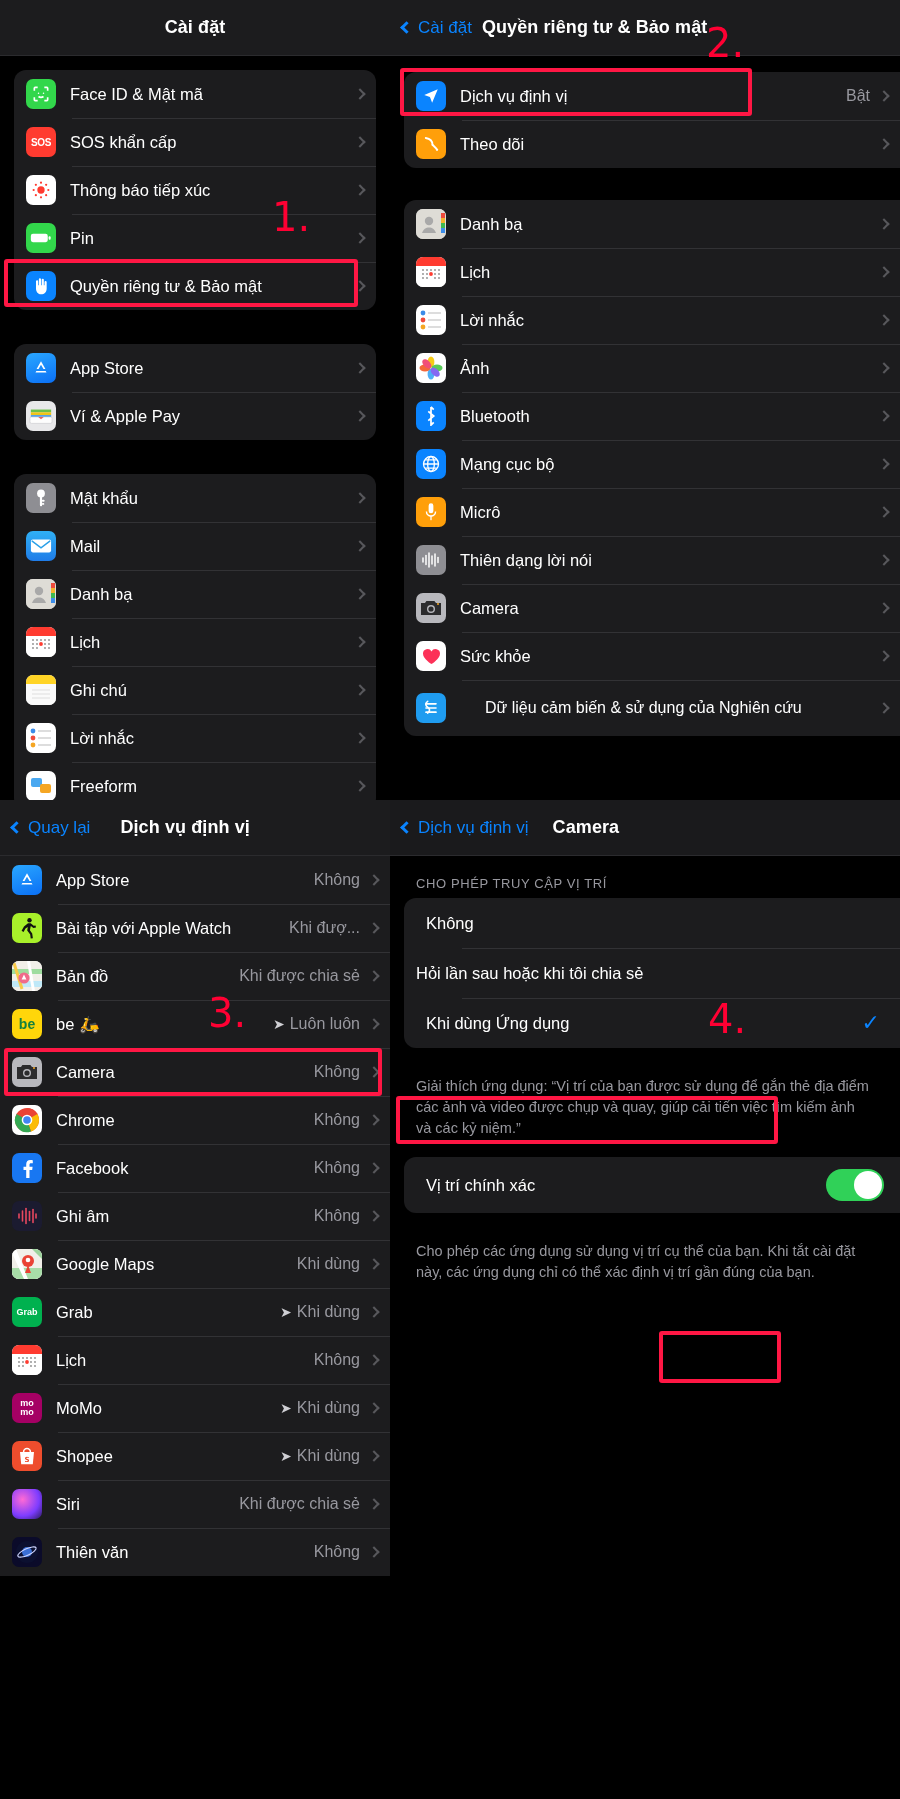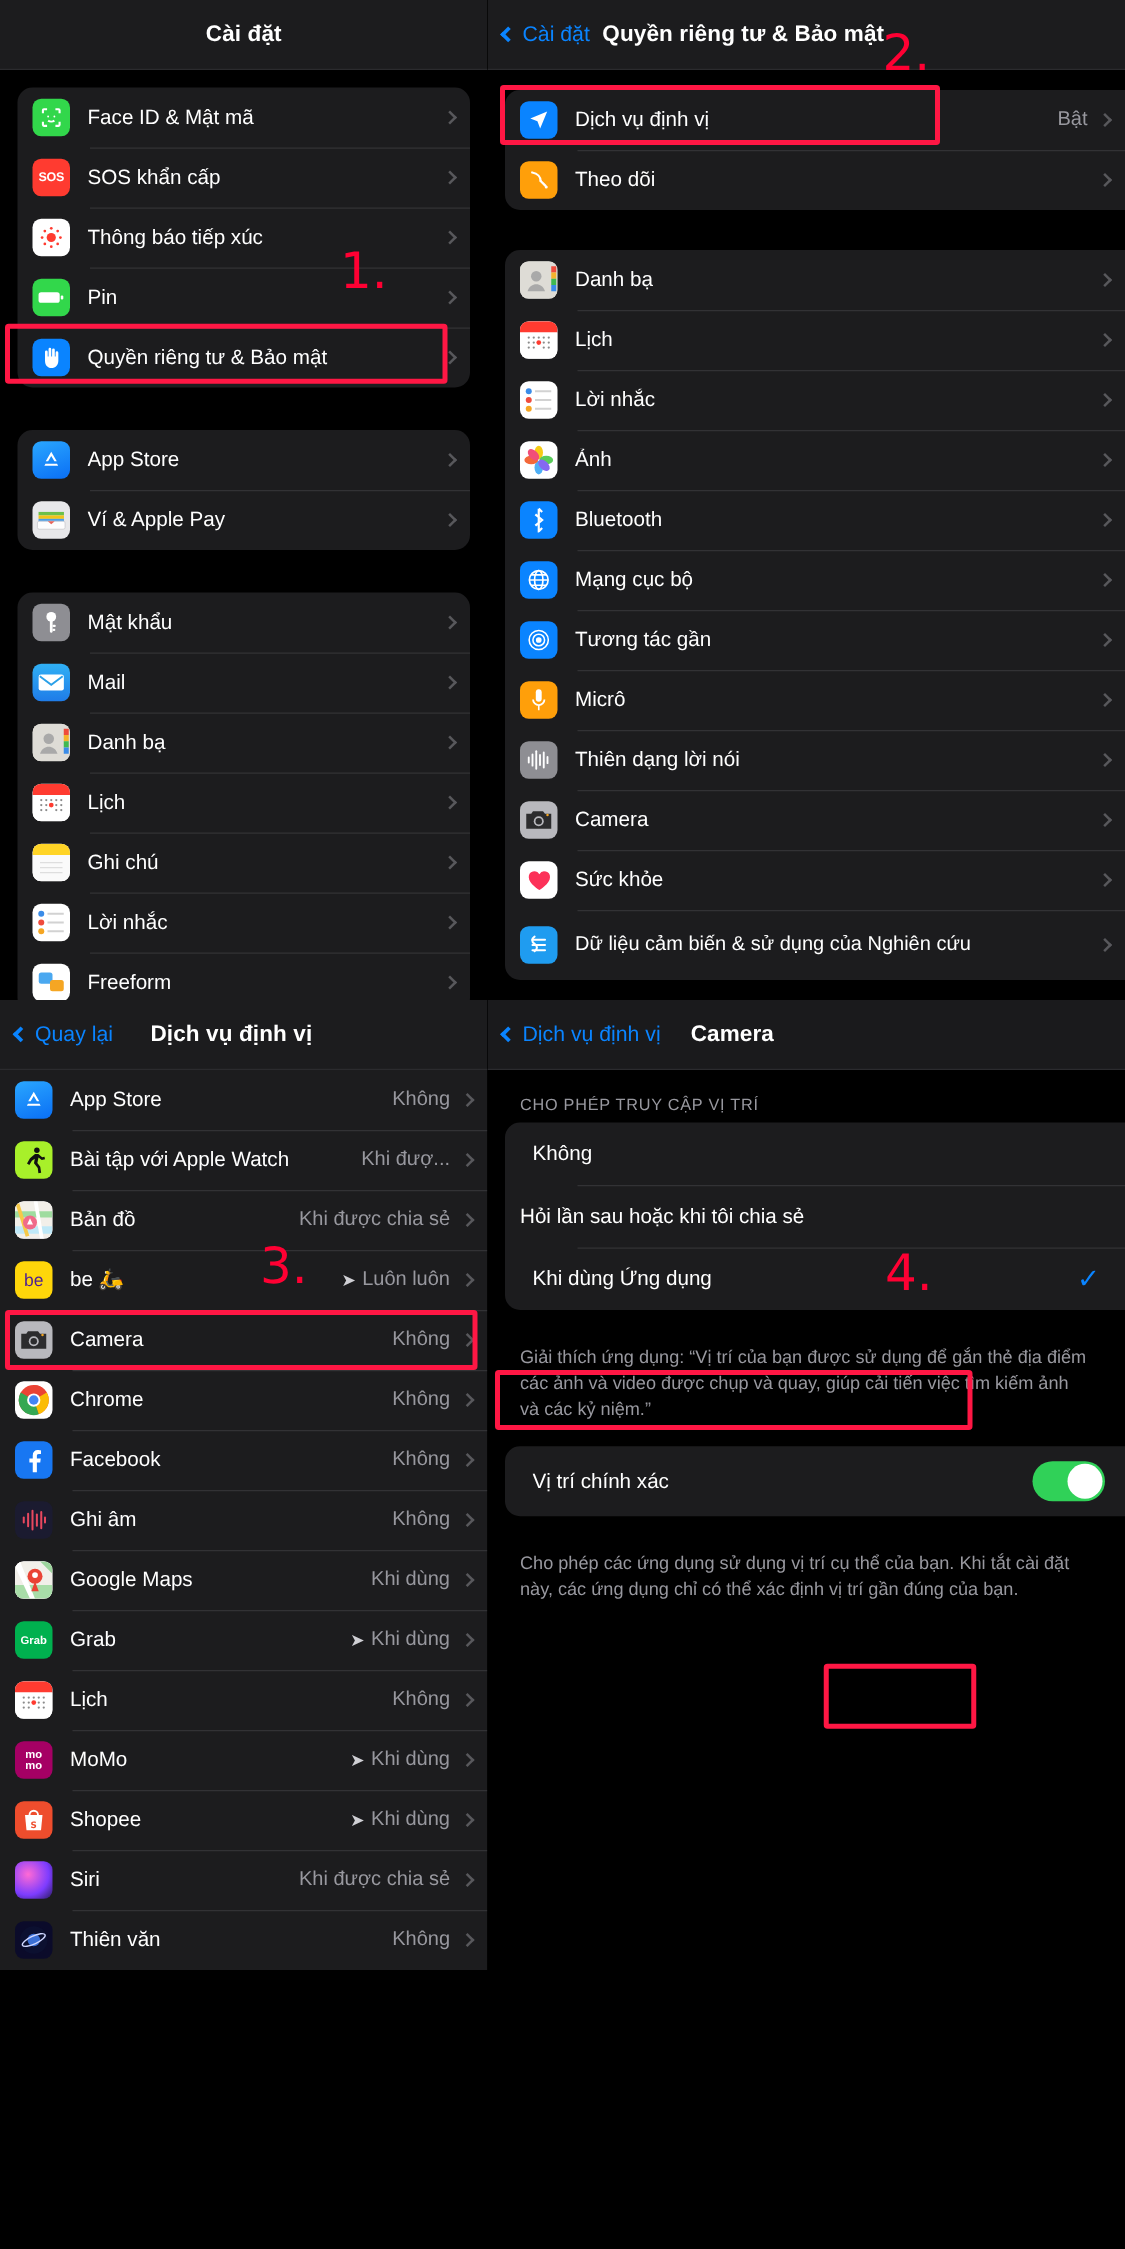--- a/index.html
+++ b/index.html
@@ -67,21 +67,21 @@
   .icon {
     width: 30px; height: 30px; min-width: 30px;
     border-radius: 7px;
     margin-right: 14px;
     display: flex; align-items: center; justify-content: center;
     font-size: 16px; color: #fff;
     overflow: hidden;
     position: relative;
   }
   .label { color: #fff; font-size: 16.5px; flex: 1; white-space: nowrap; overflow: hidden; }
-  .label.two { white-space: normal; line-height: 1.15; font-size: 16px; }
+  .label.two { white-space: normal; line-height: 1.15; font-size: 16px; margin-left: 25px; }
   .value { color: #98989f; font-size: 16px; margin-right: 8px; white-space: nowrap; }
   .chev {
     width: 8px; height: 8px;
     border-right: 2.5px solid #58585c; border-top: 2.5px solid #58585c;
     transform: rotate(45deg);
     margin-left: 2px; min-width: 8px;
   }
   .arrow-ind {
     color: #cfcfd4; font-size: 14px; margin-right: 5px;
     display: inline-block; transform: rotate(0deg);
@@ -146,21 +146,21 @@
   .ico-bt{background:#0a84ff}
   .ico-net{background:#0a84ff}
   .ico-nearby{background:#0a84ff}
   .ico-mic{background:#ff9f0a}
   .ico-speech{background:#8e8e93}
   .ico-camera{background:#b8b8bd}
   .ico-health{background:#fff}
   .ico-sensor{background:#1f9cf0}
   .ico-fitness{background:#a8f02a}
   .ico-maps{background:#fff}
-  .ico-be{background:#ffd60a;color:#4c1d95;font-weight:normal;font-size:14px}
+  .ico-be{background:#ffd60a;color:#15803d;font-weight:bold;font-size:14px}
   .ico-chrome{background:#fff}
   .ico-fb{background:#1877f2;font-weight:bold}
   .ico-ghiam{background:#1b1b30}
   .ico-gmaps{background:#fff}
   .ico-grab{background:#00b14f;font-size:9px;font-weight:bold}
   .ico-momo{background:#a50064;font-size:9px;font-weight:bold;line-height:1}
   .ico-shopee{background:#ee4d2d;font-size:9px;font-weight:bold}
   .ico-siri{background:radial-gradient(circle at 35% 35%,#ff6ad5,#7d3cff 60%,#2a1b5e)}
   .ico-astro{background:#0b0b2a}
 
@@ -498,31 +498,20 @@
               <ellipse cx="12" cy="12" rx="4" ry="9"></ellipse>
               <line x1="3" y1="12" x2="21" y2="12"></line>
               <line x1="5" y1="7" x2="19" y2="7"></line>
               <line x1="5" y1="17" x2="19" y2="17"></line>
             </svg>
         </div>
         <div class="label">Mạng cục bộ</div>
         <div class="chev"></div>
       </div>
       <div class="row">
-        <div class="icon ico-nearby">
-          <svg width="20" height="20" viewBox="0 0 24 24" fill="none" stroke="#fff" stroke-width="1.5">
-              <circle cx="12" cy="12" r="9.2"></circle>
-              <circle cx="12" cy="12" r="5.6"></circle>
-              <circle cx="12" cy="12" r="2" fill="#fff"></circle>
-            </svg>
-        </div>
-        <div class="label">Tương tác gần</div>
-        <div class="chev"></div>
-      </div>
-      <div class="row">
         <div class="icon ico-mic">
           <svg width="14" height="20" viewBox="0 0 14 22" fill="#fff">
               <rect x="4.4" y="1.5" width="5.2" height="11" rx="2.6"></rect>
               <path d="M2 10.5a5 5 0 0010 0" fill="none" stroke="#fff" stroke-width="1.6"></path>
               <rect x="6.3" y="15.4" width="1.4" height="4.6"></rect>
             </svg>
         </div>
         <div class="label">Micrô</div>
         <div class="chev"></div>
       </div>

